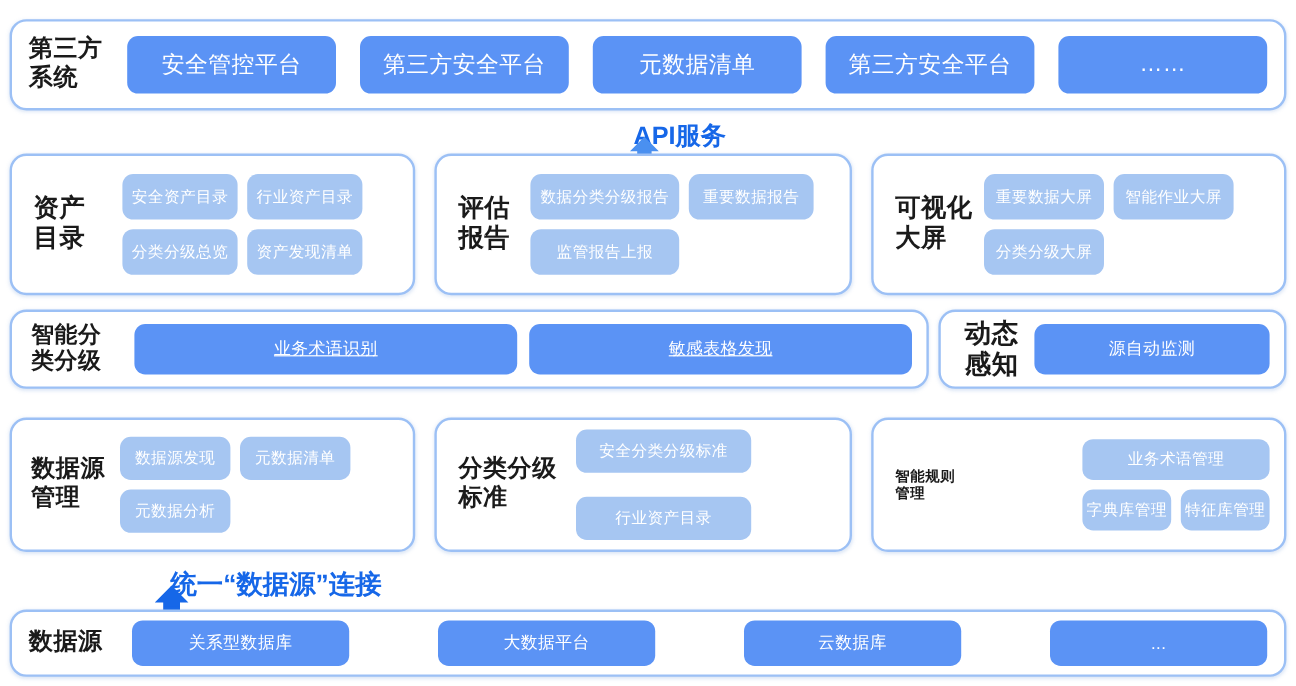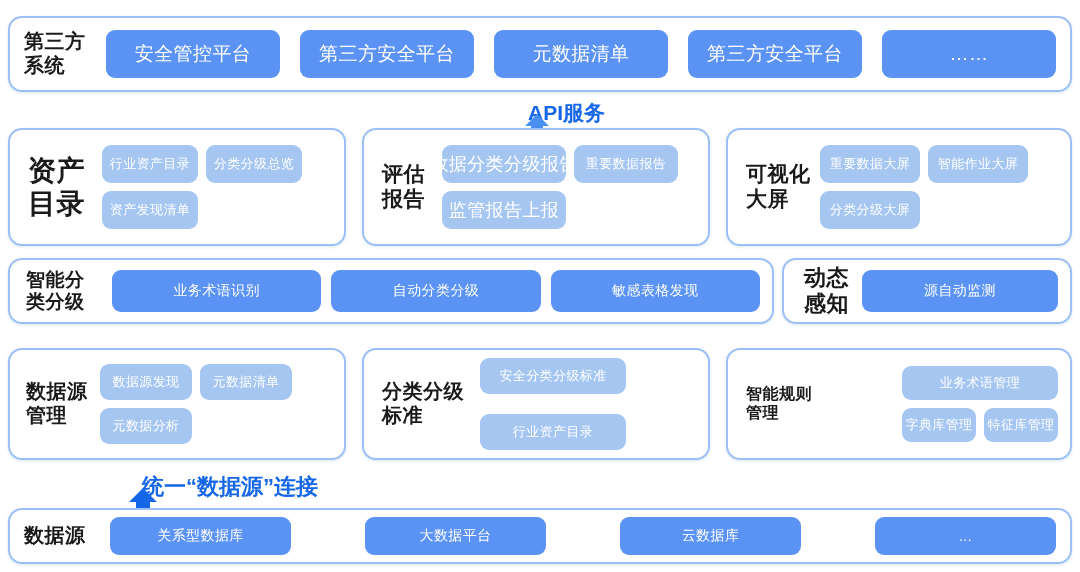--- a/index.html
+++ b/index.html
@@ -70,59 +70,59 @@
   .arrow-up svg{display:block;}
   .conn-label{
     font-size:21px;font-weight:bold;color:#1667e8;letter-spacing:0px;
     white-space:nowrap;
   }
   #conn-api{left:524px;top:99px;height:28px;}
   #conn-api .conn-label{margin-left:4px;}
 
   
   #row2-catalog{left:8px;top:128px;width:338px;height:118px;padding:0 12px;}
-  #row2-catalog .panel-title{width:66px;font-size:28px;margin-left:6px;margin-right:8px;}
+  #row2-catalog .panel-title{width:66px;font-size:21px;margin-left:6px;margin-right:8px;}
   #row2-catalog .cells{gap:8px;}
   #row2-catalog .chip{width:96px;height:38px;font-size:13px;}
 
   #row2-report{left:362px;top:128px;width:348px;height:118px;padding:0 12px;}
   #row2-report .panel-title{width:50px;font-size:21px;margin-left:6px;margin-right:10px;}
   #row2-report .cells{gap:8px;}
-  #row2-report .chip.w-big{width:124px;height:38px;font-size:18px;}
+  #row2-report .chip.w-big{width:124px;height:38px;font-size:13px;}
   #row2-report .chip.w-mid{width:104px;height:38px;font-size:13px;}
 
   #row2-screen{left:726px;top:128px;width:346px;height:118px;padding:0 12px;}
   #row2-screen .panel-title{width:66px;font-size:21px;margin-left:6px;margin-right:8px;}
   #row2-screen .cells{gap:8px;}
   #row2-screen .chip{width:100px;height:38px;font-size:13px;}
 
   
   #row3-classify{left:8px;top:258px;width:766px;height:66px;padding:0 12px;}
   #row3-classify .panel-title{width:78px;font-size:19px;margin-left:4px;margin-right:8px;}
   #row3-classify .cells{gap:10px;flex-wrap:nowrap;}
-  #row3-classify .chip{flex:1 1 0;height:42px;font-size:14px;}
+  #row3-classify .chip{flex:1 1 0;height:42px;font-size:14px;text-decoration:underline;}
 
   #row3-sense{left:782px;top:258px;width:290px;height:66px;padding:0 12px;}
   #row3-sense .panel-title{width:48px;font-size:22px;margin-left:8px;margin-right:10px;}
   #row3-sense .cells{flex-wrap:nowrap;}
   #row3-sense .chip{flex:1 1 0;height:42px;font-size:14px;}
 
   
   #row4-source{left:8px;top:348px;width:338px;height:112px;padding:0 12px;}
   #row4-source .panel-title{width:66px;font-size:20px;margin-left:4px;margin-right:8px;}
   #row4-source .cells{gap:8px;}
   #row4-source .chip{width:92px;height:36px;font-size:13px;}
 
   #row4-standard{left:362px;top:348px;width:348px;height:112px;padding:0 12px;}
   #row4-standard .panel-title{width:92px;font-size:20px;margin-left:6px;margin-right:6px;}
   #row4-standard .cells{gap:20px;}
   #row4-standard .chip{width:146px;height:36px;font-size:13px;}
 
   #row4-rule{left:726px;top:348px;width:346px;height:112px;padding:0 12px;}
-  #row4-rule .panel-title{width:92px;font-size:16px;margin-left:6px;margin-right:6px;}
+  #row4-rule .panel-title{width:92px;font-size:12px;margin-left:6px;margin-right:6px;}
   #row4-rule .cells{gap:8px;justify-content:flex-end;}
   #row4-rule .chip.w-wide{width:156px;height:34px;font-size:13px;}
   #row4-rule .chip.w-half{width:74px;height:34px;font-size:13px;}
 
   
   #conn-src{left:128px;top:471px;height:32px;}
   #conn-src .conn-label{margin-left:14px;font-size:22px;}
 
   
   #row5-src{left:8px;top:508px;width:1064px;height:56px;padding:0 14px;}
@@ -154,20 +154,21 @@
         <polygon points="13,1 25,13 19,13 19,25 7,25 7,13 1,13" fill="#4a90f0"></polygon>
       </svg>
     </span>
     <span class="conn-label">API服务</span>
   </div>
 
   <div class="panel" id="row2-catalog">
     <div class="panel-title">资产
 目录</div>
     <div class="cells">
+      <div class="chip light">安全资产目录</div>
       <div class="chip light">行业资产目录</div>
       <div class="chip light">分类分级总览</div>
       <div class="chip light">资产发现清单</div>
     </div>
   </div>
 
   <div class="panel" id="row2-report">
     <div class="panel-title">评估
 报告</div>
     <div class="cells">
@@ -185,21 +186,20 @@
       <div class="chip light">智能作业大屏</div>
       <div class="chip light">分类分级大屏</div>
     </div>
   </div>
 
   <div class="panel" id="row3-classify">
     <div class="panel-title">智能分
 类分级</div>
     <div class="cells">
       <div class="chip mid">业务术语识别</div>
-      <div class="chip mid">自动分类分级</div>
       <div class="chip mid">敏感表格发现</div>
     </div>
   </div>
 
   <div class="panel" id="row3-sense">
     <div class="panel-title">动态
 感知</div>
     <div class="cells">
       <div class="chip mid">源自动监测</div>
     </div>

